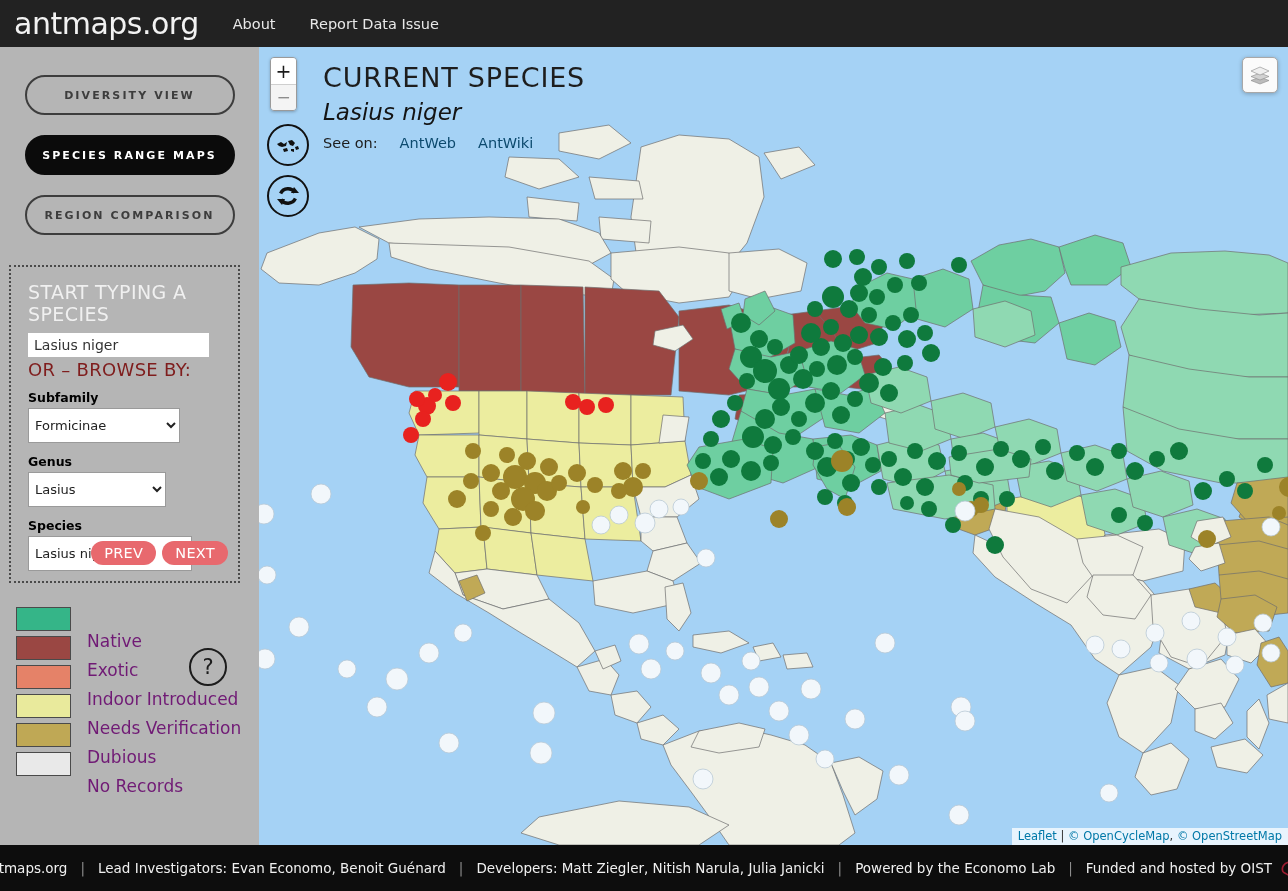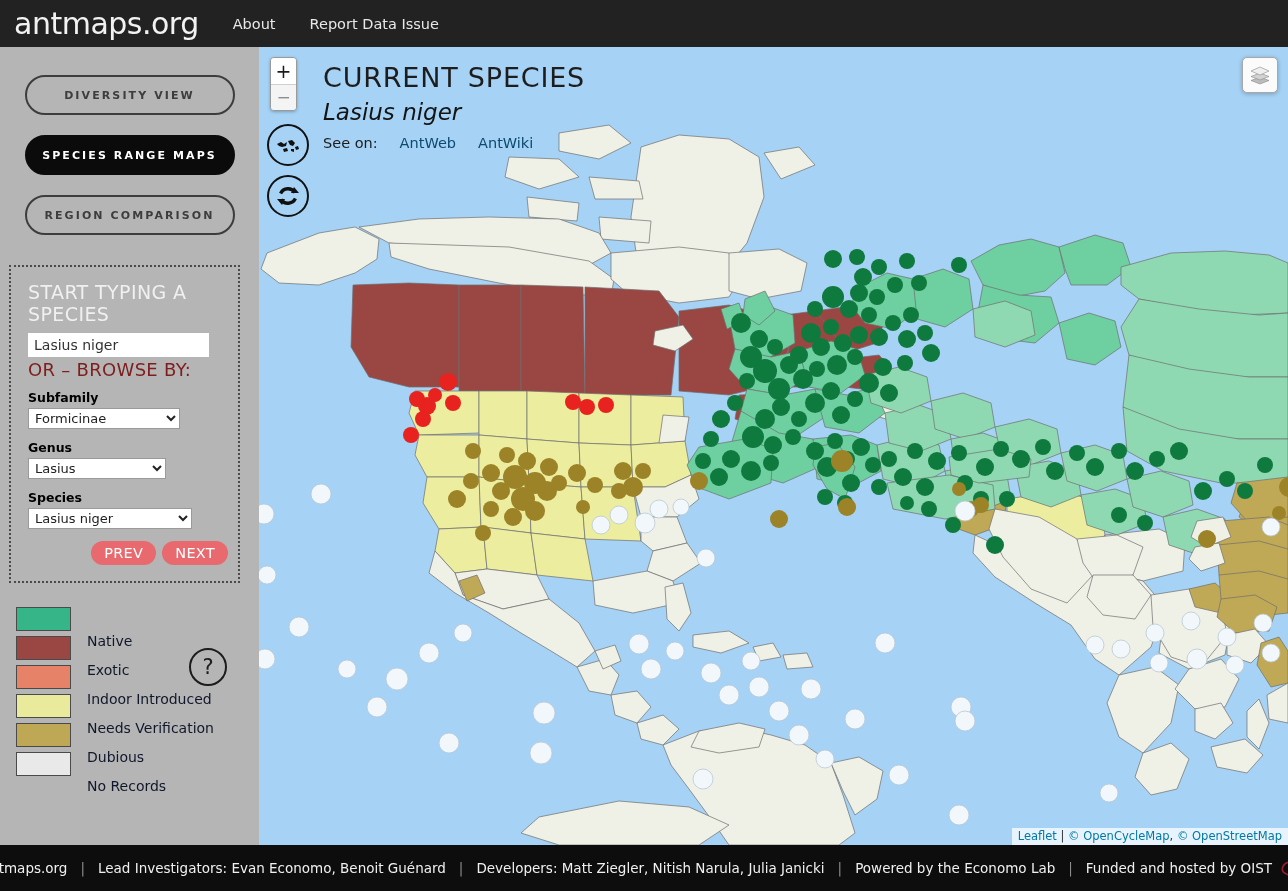--- a/index.html
+++ b/index.html
@@ -57,40 +57,40 @@
     font-family: "DejaVu Sans", "Liberation Sans", sans-serif;
   }
   .browse-by {
     color: #7f1d1d; font-size: 18px; letter-spacing: 0.3px; margin-top: 2px; margin-bottom: 10px;
   }
   .field-label {
     color: #000000; font-size: 12.5px; font-weight: bold; margin-bottom: 3px;
   }
   .select-wrap { margin-bottom: 11px; }
   select.styled {
-    background: #ffffff; border: 1px solid #9a9a9a; height: 21px;
+    background: #ffffff; border: 1px solid #9a9a9a; height: 35px;
     font-size: 13px; color: #222; padding: 0 2px;
     font-family: "DejaVu Sans", "Liberation Sans", sans-serif;
     -webkit-appearance: menulist; appearance: menulist;
   }
   #sel-subfamily { width: 152px; }
   #sel-genus { width: 138px; }
   #sel-species { width: 164px; }
   #prevnext { position: absolute; right: 10px; bottom: 16px; display: flex; gap: 6px; }
   .pill {
     background: #e8696e; color: #ffffff; border: 0; border-radius: 14px;
     padding: 4px 13px; font-size: 14.5px; cursor: pointer; letter-spacing: 0.3px;
     font-family: "DejaVu Sans", "Liberation Sans", sans-serif;
   }
 
   
   #legend { position: absolute; left: 16px; top: 557px; }
   .legend-row { display: flex; align-items: center; height: 29px; }
   .swatch { width: 55px; height: 24px; border: 1px solid #4a4a4a; }
-  .legend-label { margin-left: 16px; color: #0f172a; font-size: 14px; margin-top: 44px; }
+  .legend-label { margin-left: 16px; color: #701a75; font-size: 17px; margin-top: 44px; }
   #help-circle {
     position: absolute; left: 189px; top: 601px;
     width: 38px; height: 38px; border-radius: 50%; border: 2px solid #1c1c1c;
     display: flex; align-items: center; justify-content: center;
     font-size: 21px; color: #1c1c1c; cursor: pointer; background: transparent;
   }
 
   
   #map {
     position: absolute; left: 259px; top: 47px; width: 1029px; height: 798px;

